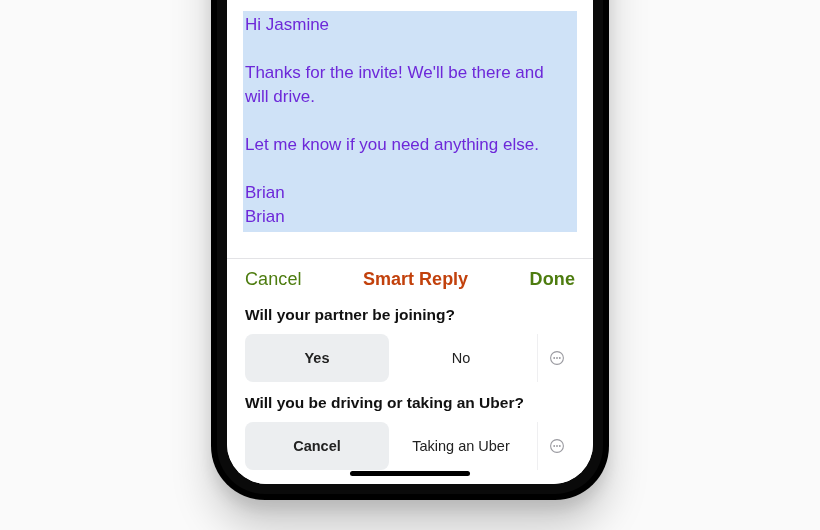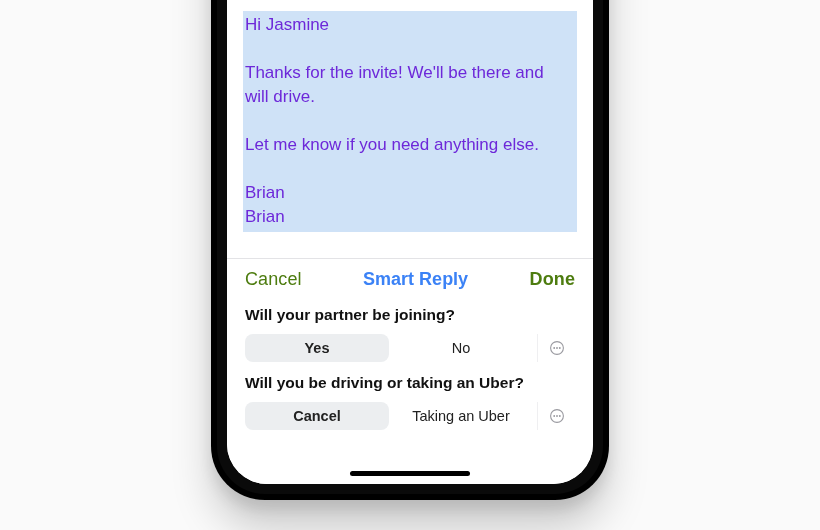--- a/index.html
+++ b/index.html
@@ -92,40 +92,40 @@
     font-size: 18px;
     color: #4d7c0f;
     letter-spacing: 0.1px;
   }
   .hdr-right {
     font-weight: 600;
   }
   .hdr-title {
     font-size: 18px;
     font-weight: 600;
-    color: #3b82f6;
+    color: #c2410c;
   }
 
   .question-block {
     padding: 4px 18px 8px 18px;
   }
   .question-label {
     font-size: 15.5px;
     font-weight: 700;
     color: #111;
     margin-bottom: 10px;
   }
   .choice-row {
     display: flex;
     gap: 0;
     align-items: stretch;
   }
   .chip {
     flex: 1 1 0;
-    height: 28px;
+    height: 48px;
     border: none;
     background: #fff;
     font-size: 14.5px;
     color: #222;
     display: flex;
     align-items: center;
     justify-content: center;
     border-radius: 8px;
     cursor: pointer;
   }

